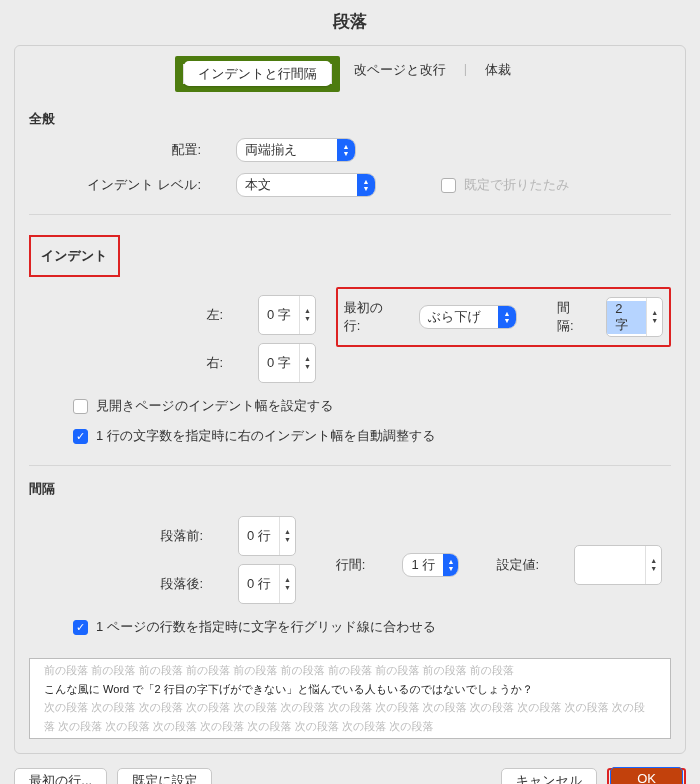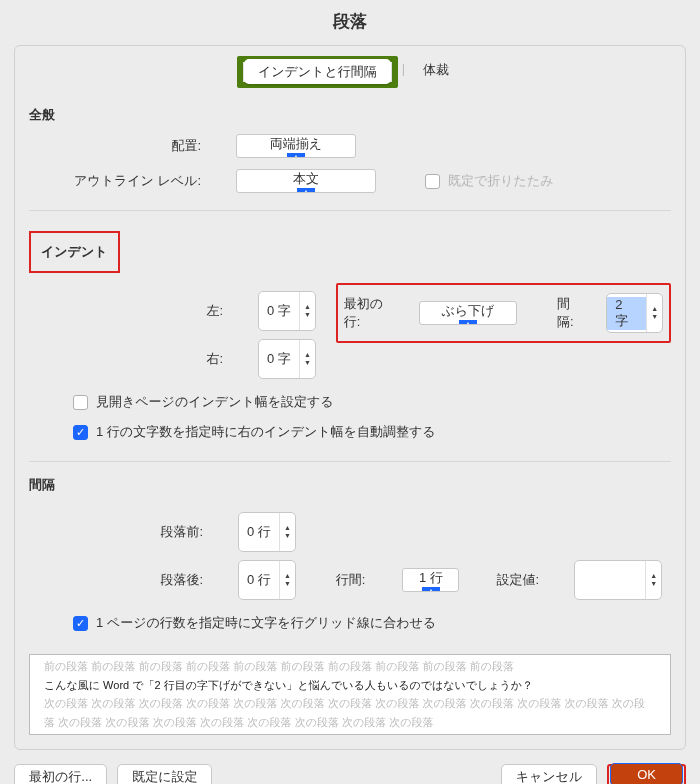--- a/index.html
+++ b/index.html
@@ -5,29 +5,29 @@
 * { box-sizing: border-box; margin: 0; padding: 0; font-family: -apple-system, "Hiragino Sans", sans-serif; }
 body { background: #ececec; width: 700px; height: 784px; overflow: hidden; font-size: 13px; color: #333; }
 
 .title { text-align: center; font-weight: bold; padding: 10px 0 12px; font-size: 17px; }
 .panel { background: #ececec; margin: 0 14px; border: 1px solid #d0d0d0; border-radius: 6px; padding: 10px 14px 14px; }
 
 .tabs { display: flex; justify-content: center; margin-bottom: 18px; }
 .tab { padding: 5px 14px; font-size: 13px; color: #333; cursor: default; }
 .tab.active { background: #fff; border-radius: 5px; box-shadow: 0 1px 2px rgba(0,0,0,.2); }
 .tab-sep { color: #bbb; padding: 5px 4px; }
-.tab-highlight { border: 6px solid #4d7c0f; padding: 1px; border-radius: 2px; }
+.tab-highlight { border: 8px solid #4d7c0f; padding: 1px; border-radius: 2px; }
 
 .section-title { font-weight: bold; font-size: 13px; margin: 6px 0 10px; }
 .section-title.boxed { border: 2px solid #d22; display: inline-block; padding: 10px 10px; }
 
 .row { display: flex; align-items: center; margin: 8px 0; gap: 29px; }
 .lcol { width: 178px; text-align: right; padding-right: 6px; }
 
-.select { display: inline-flex; align-items: center; background: #fff; border: 1px solid #c8c8c8; border-radius: 3px; height: 24px; overflow: hidden; flex-direction: column; }
+.select { display: inline-flex; align-items: center; background: #fff; border: 1px solid #c8c8c8; border-radius: 9px; height: 24px; overflow: hidden; }
 .select .sval { padding: 0 8px; flex: 1; white-space: nowrap; }
 .select .sbtn { width: 18px; height: 100%; background: #1a66ff; display: flex; flex-direction: column; align-items: center; justify-content: center; color: #fff; font-size: 7px; line-height: 7px; }
 
 .spin { display: inline-flex; align-items: center; background: #fff; border: 1px solid #c8c8c8; border-radius: 5px; height: 40px; overflow: hidden; }
 .spin .spval { padding: 0 8px; min-width: 38px; }
 .spin .spbtn { width: 16px; height: 100%; display: flex; flex-direction: column; align-items: center; justify-content: center; font-size: 7px; line-height: 8px; color: #444; border-left: 1px solid #e0e0e0; }
 .spin.focus .spval { background: #b6d4ff; }
 
 .check { display: inline-flex; align-items: center; margin: 6px 0 6px 44px; }
 .check .box { width: 15px; height: 15px; border: 1px solid #b0b0b0; border-radius: 3px; background: #fff; margin-right: 8px; display: flex; align-items: center; justify-content: center; font-size: 11px; color: #fff; }
@@ -51,42 +51,43 @@
 <body>
 
 <div class="title">段落</div>
 
 <div class="panel">
 
   <div class="tabs">
     <span class="tab-highlight">
       <span class="tab active">インデントと行間隔</span>
     </span>
+    <span class="tab">改ページと改行</span>
     <span class="tab-sep">|</span>
     <span class="tab">体裁</span>
   </div>
 
   
   <div class="section-title">全般</div>
 
   <div class="row">
     <div class="lcol">配置:</div>
     <div class="select" style="width:120px">
       <span class="sval">両端揃え</span>
       <span class="sbtn">▲<br>▼</span>
     </div>
   </div>
 
   <div class="row">
-    <div class="lcol" style="width:178px">アウトライン レベル:</div>
+    <div class="lcol" style="width:178px">インデント レベル:</div>
     <div class="select" style="width:140px">
       <span class="sval">本文</span>
       <span class="sbtn">▲<br>▼</span>
     </div>
-    <div class="check dim" style="margin-left:20px">
+    <div class="check dim" style="margin-left:36px">
       <span class="box"></span>
       <span>既定で折りたたみ</span>
     </div>
   </div>
 
   <hr class="sep">
 
   
   <div class="section-title boxed">インデント</div>
 
@@ -129,21 +130,21 @@
   <div class="check">
     <span class="box checked">✓</span>
     <span>1 行の文字数を指定時に右のインデント幅を自動調整する</span>
   </div>
 
   <hr class="sep">
 
   
   <div class="section-title">間隔</div>
 
-  <div style="display:flex;align-items:flex-end;">
+  <div style="display:flex;align-items:center;">
     <div>
       <div class="row">
         <div class="lcol" style="width:180px">段落前:</div>
         <div class="spin">
           <span class="spval">0 行</span>
           <span class="spbtn">▲<br>▼</span>
         </div>
       </div>
       <div class="row">
         <div class="lcol" style="width:180px">段落後:</div>

